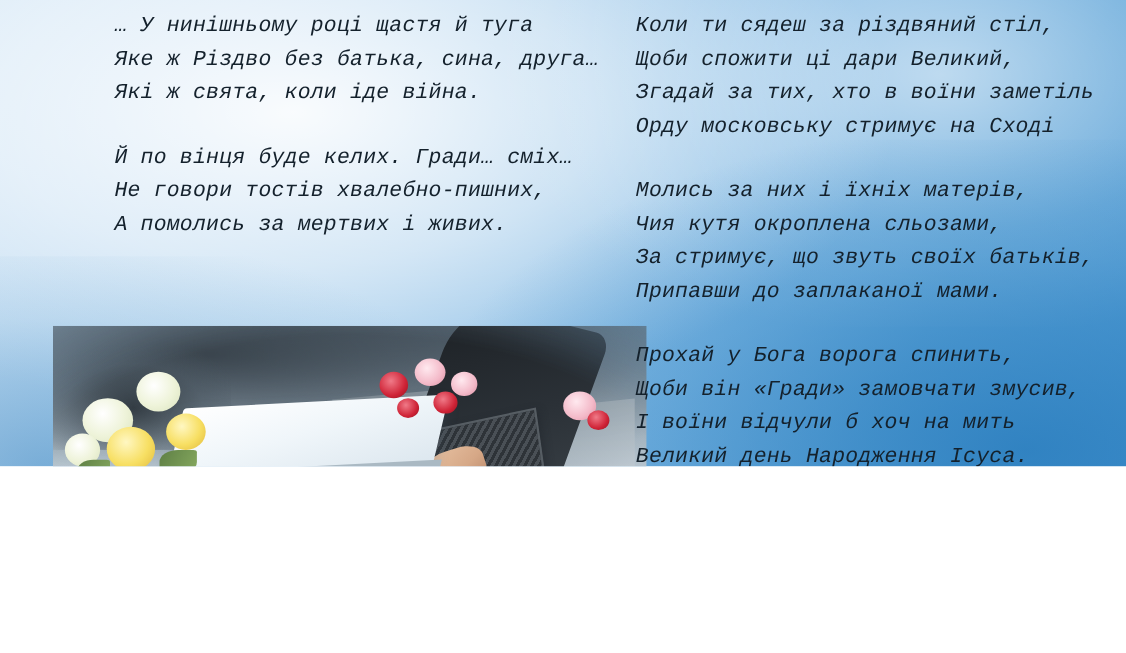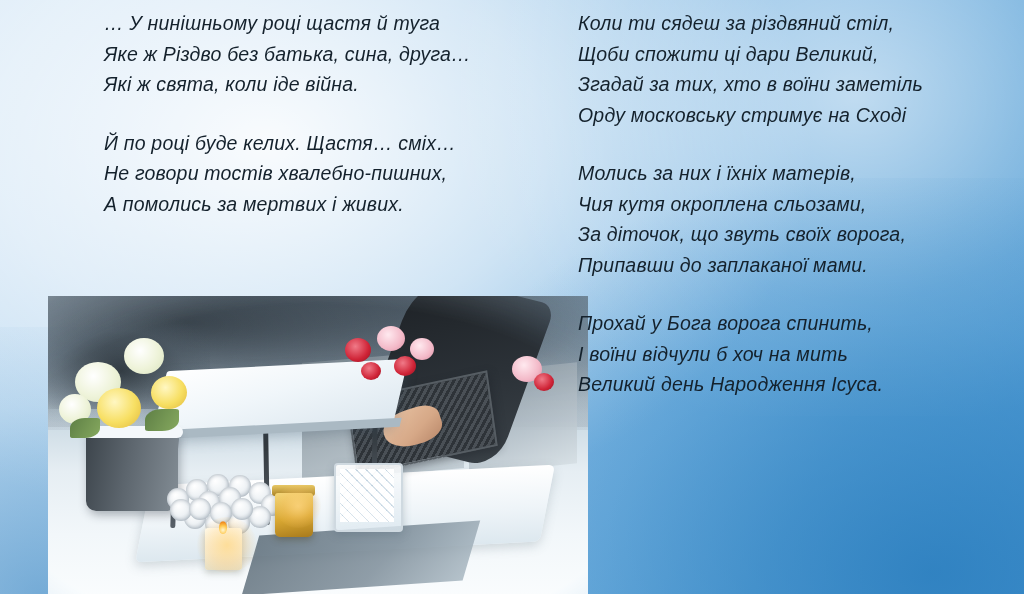--- a/index.html
+++ b/index.html
@@ -3,24 +3,24 @@
 <meta charset="utf-8">
 <style>
   html, body {
     margin: 0;
     padding: 0;
     background: #ffffff;
   }
   #canvas {
     position: relative;
     width: 1024px;
-    height: 594px;
+    height: 424px;
     overflow: hidden;
     background: linear-gradient(120deg, #cfe4f5 0%, #bcd9f1 18%, #9fc9ea 40%, #7db6e2 62%, #5ea4d8 80%, #4a97d2 100%);
-    font-family: Liberation Sans, sans-serif;
+    font-family: Liberation Mono, monospace;
   }
 
   
   .sky-glow {
     position: absolute;
     left: -10%;
     top: -30%;
     width: 90%;
     height: 120%;
     background: radial-gradient(ellipse at 40% 45%, rgba(255,255,255,0.92) 0%, rgba(255,255,255,0.55) 35%, rgba(255,255,255,0.0) 70%);
@@ -422,39 +422,40 @@
     </div>
   </div>
 
   <div class="poem col-left">
     <div class="stanza">
       <span class="line">… У нинішньому році щастя й туга</span>
       <span class="line">Яке ж Різдво без батька, сина, друга…</span>
       <span class="line">Які ж свята, коли іде війна.</span>
     </div>
     <div class="stanza">
-      <span class="line">Й по році буде келих. Щастя…  сміх…</span>
+      <span class="line">Й по вінця буде келих. Гради…  сміх…</span>
       <span class="line">Не говори тостів хвалебно-пишних,</span>
       <span class="line">А помолись за мертвих і живих.</span>
     </div>
   </div>
 
   <div class="poem col-right">
     <div class="stanza">
       <span class="line">Коли ти сядеш за різдвяний стіл,</span>
       <span class="line">Щоби спожити ці дари Великий,</span>
       <span class="line">Згадай за тих, хто в воїни заметіль</span>
       <span class="line">Орду московську стримує на Сході</span>
     </div>
     <div class="stanza">
       <span class="line">Молись за них і їхніх матерів,</span>
       <span class="line">Чия кутя окроплена сльозами,</span>
-      <span class="line">За діточок, що звуть своїх ворога,</span>
+      <span class="line">За стримує, що звуть своїх батьків,</span>
       <span class="line">Припавши до заплаканої мами.</span>
     </div>
     <div class="stanza">
       <span class="line">Прохай у Бога ворога спинить,</span>
+      <span class="line">Щоби він «Гради» замовчати змусив,</span>
       <span class="line">І воїни відчули б хоч на мить</span>
       <span class="line">Великий день Народження Ісуса.</span>
     </div>
   </div>
 
 </div>
 
 </body></html>

